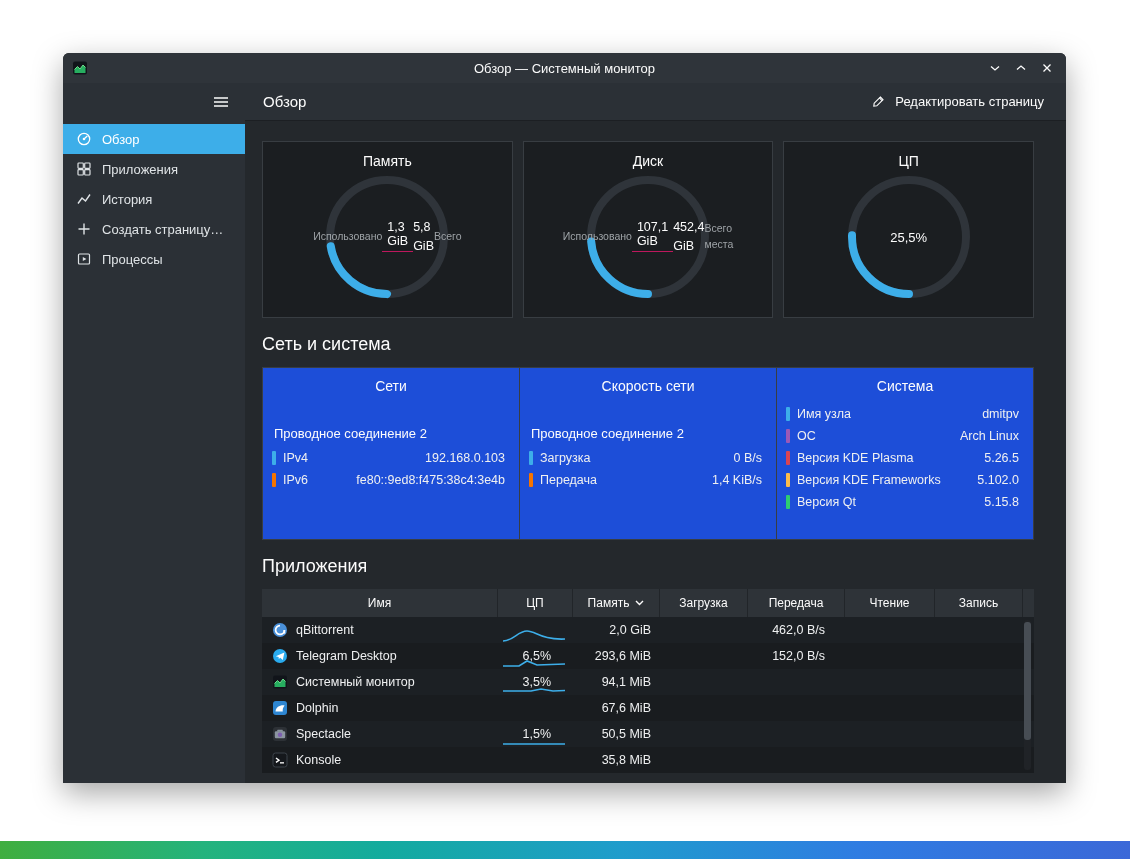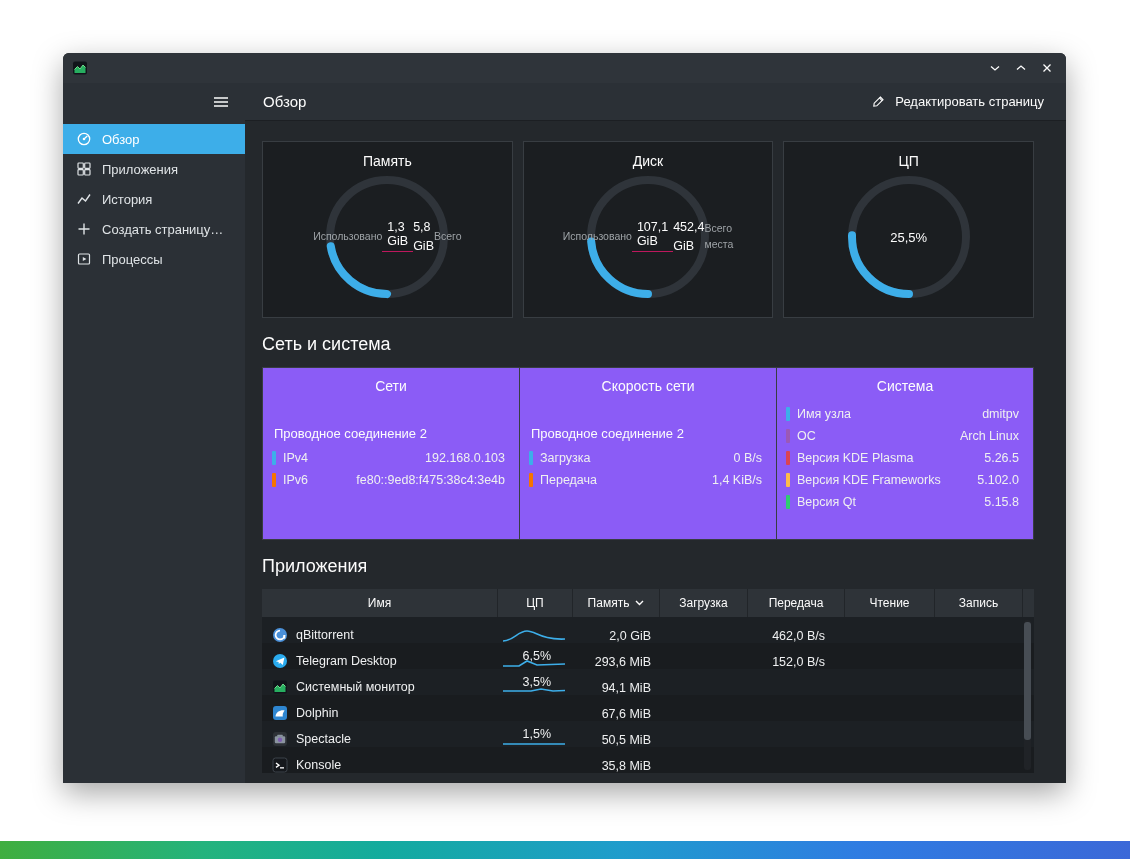--- a/index.html
+++ b/index.html
@@ -77,21 +77,21 @@
     align-items:center; justify-content:center;
   }
   .g-label{ font-size:10.5px; color:#9ea3a7; line-height:1.5; }
   .g-used{ font-size:12.5px; color:#fcfcfc; border-bottom:1px solid #be185d; padding:1px 5px 3px; margin-bottom:3px; }
   .g-total{ font-size:12.5px; color:#fcfcfc; line-height:1.5; }
   .g-single{ font-size:13px; color:#fcfcfc; }
 
   
   .section-title{ margin:16px 0 12px 0; font-size:18px; color:#fcfcfc; font-weight:normal; }
 
-  .net-card{ display:flex; background:#8b5cf6; border:1px solid #383d42; height:173px; }
+  .net-card{ display:flex; background:#1d4ed8; border:1px solid #383d42; height:173px; }
   .net-col{ flex:1; padding:10px 9px; min-width:0; display:flex; flex-direction:column; }
   .net-col + .net-col{ border-left:1px solid #383d42; }
   .net-title{ text-align:center; font-size:14px; color:#fcfcfc; }
   .net-sub{ font-size:13px; color:#fcfcfc; margin:32px 0 6px 2px; }
   .sys-rows{ margin-top:9px; }
   .legend-row{ display:flex; align-items:center; height:22px; font-size:12.5px; color:#eff0f1; }
   .legend-bar{ width:4px; height:14px; margin-right:7px; border-radius:1px; flex:0 0 4px; }
   .legend-value{ margin-left:auto; padding-right:5px; white-space:nowrap; }
 
   
@@ -102,21 +102,21 @@
     font-size:12px; color:#fcfcfc; border-right:1px solid #212529; cursor:pointer;
   }
   .t-h:last-child{ border-right:none; }
   .w-name{ width:236px; } .w-cpu{ width:75px; } .w-mem{ width:87px; }
   .w-dl{ width:88px; } .w-ul{ width:97px; } .w-rd{ width:90px; } .w-wr{ width:88px; }
   .w-last{ flex:1; }
   .sort-chev{ margin-left:6px; display:flex; }
   .sort-chev svg{ stroke:#fcfcfc; stroke-width:1.4; fill:none; }
 
   .t-body{ background:#191c1f; }
-  .t-row{ display:flex; height:26px; align-items:flex-end; font-size:12.5px; color:#eff0f1; cursor:default; }
+  .t-row{ display:flex; height:26px; align-items:center; font-size:12.5px; color:#eff0f1; cursor:default; }
   .t-row:nth-child(odd){ background:#1c2024; }
   .t-row:nth-child(even){ background:#191c1f; }
   .c-name{ width:236px; display:flex; align-items:center; gap:8px; padding-left:10px; }
   .c-name .appicon{ display:flex; width:16px; height:16px; flex:0 0 16px; }
   .c-cpu{ width:75px; position:relative; text-align:right; padding-right:22px; height:100%; display:flex; align-items:center; justify-content:flex-end; }
   .c-mem{ width:87px; text-align:right; padding-right:9px; }
   .c-dl{ width:88px; }
   .c-ul{ width:97px; text-align:right; padding-right:20px; }
   .c-rd{ width:90px; } .c-wr{ width:88px; }
   .spark{ position:absolute; left:5px; bottom:1px; }
@@ -133,20 +133,21 @@
 <div class="window">
 
   <div class="titlebar">
     <span class="app-icon16">
       <svg width="16" height="16" viewBox="0 0 16 16">
         <rect x="1" y="1.5" width="14" height="13" rx="2" fill="#11141a"></rect>
         <path d="M2.5 13 L2.5 9.5 L5.5 6.5 L8 9 L11 5 L13.5 7.5 L13.5 13 Z" fill="#27ae60"></path>
         <path d="M2.5 9.5 L5.5 6.5 L8 9 L11 5 L13.5 7.5" stroke="#6fdc8c" stroke-width="1" fill="none"></path>
       </svg>
     </span>
+    <span class="win-title">Обзор — Системный монитор</span>
     <div class="win-controls">
       <span class="win-btn" aria-label="minimize">
         <svg width="16" height="16" viewBox="0 0 16 16">
             <path d="M4 6.5 L8 10 L12 6.5"></path>
           </svg>
       </span>
       <span class="win-btn" aria-label="maximize">
         <svg width="16" height="16" viewBox="0 0 16 16">
             <path d="M4 9.5 L8 6 L12 9.5"></path>
           </svg>

